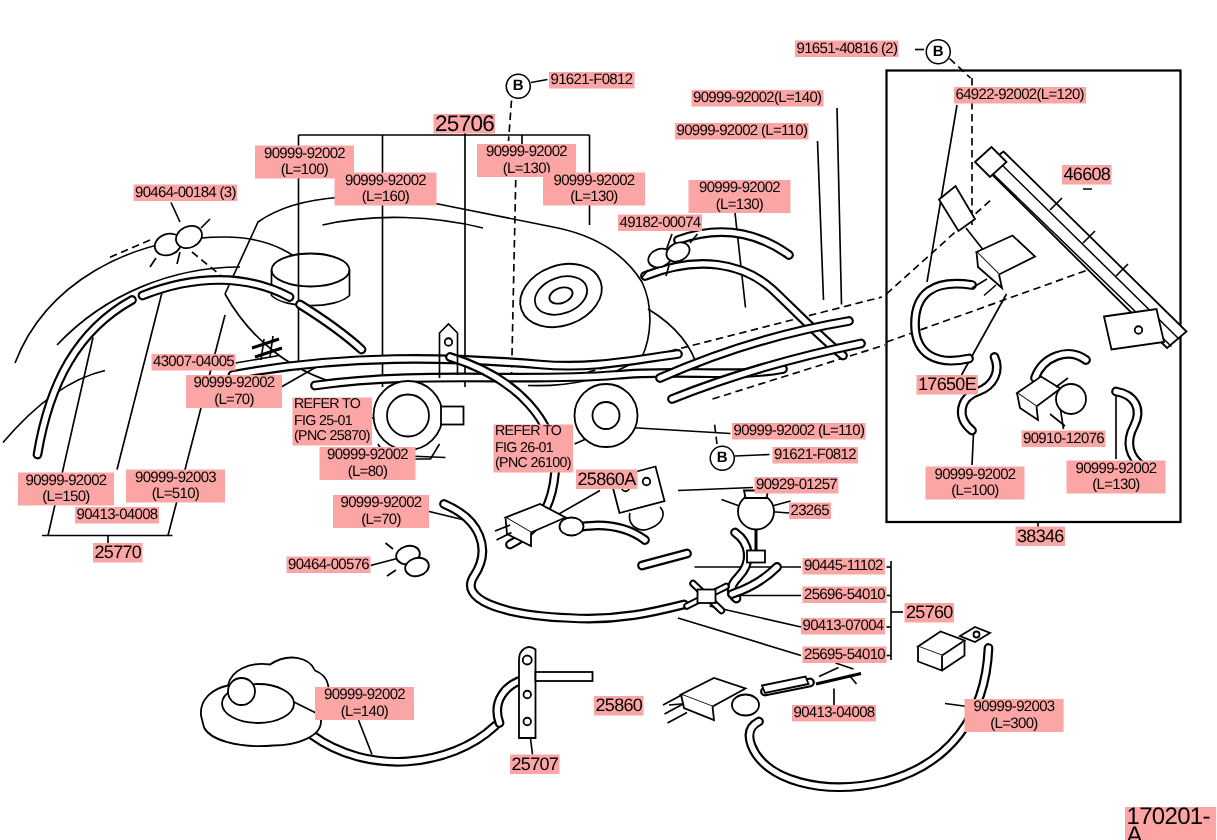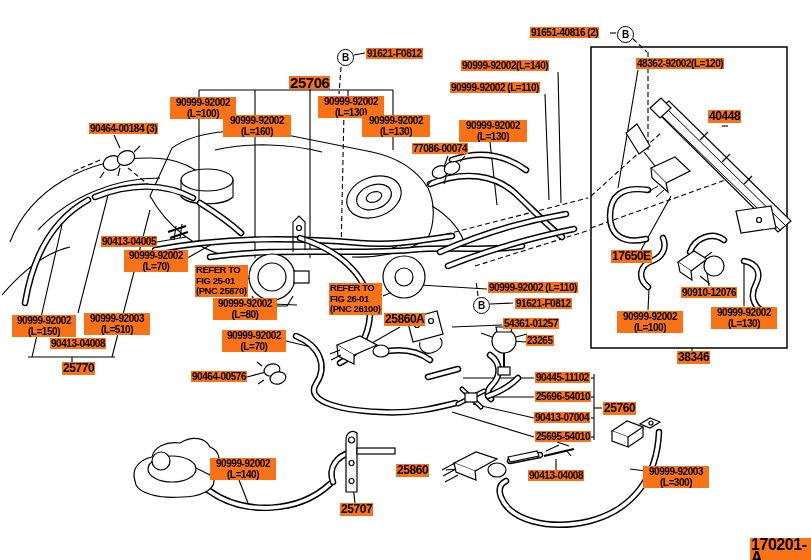--- a/index.html
+++ b/index.html
@@ -9,22 +9,22 @@
   .ln{stroke:#000;stroke-width:1.1;fill:none;}
   .ln2{stroke:#000;stroke-width:1.5;fill:none;}
   .dash{stroke:#000;stroke-width:1.1;fill:none;stroke-dasharray:5 3;}
   .hoseO{stroke:#000;stroke-width:6.5;fill:none;stroke-linecap:round;}
   .hoseI{stroke:#fff;stroke-width:3.6;fill:none;stroke-linecap:round;}
   .jo{stroke:#000;stroke-width:5;fill:none;stroke-linecap:round;}
   .ji{stroke:#fff;stroke-width:2.4;fill:none;stroke-linecap:round;}
   .part{stroke:#000;stroke-width:1.2;fill:#fff;}
   .thin{stroke:#000;stroke-width:1;fill:none;}
   .thick{stroke:#000;stroke-width:2;fill:none;}
-  .plabel{position:absolute;font-weight:700;color:#000;letter-spacing:-0.45px;
-          white-space:pre-line;background:#f97316;padding:0 1px;}
+  .plabel{position:absolute;font-weight:400;color:#000;letter-spacing:-0.45px;
+          white-space:pre-line;background:#fca5a5;padding:0 1px;}
   .callout{position:absolute;width:15px;height:15px;border:1.7px solid #000;border-radius:50%;
            background:#fff;font-size:10px;font-weight:700;text-align:center;line-height:15px;color:#000;}
 </style>
 </head>
 <body>
 
 <div class="stage">
   <svg width="811" height="560" viewBox="0 0 811 560">
 
     <g>
@@ -273,35 +273,35 @@
       </g>
     </g>
   </svg>
 
   <div id="label-layer">
       <div class="plabel" style="font-size: 10px; line-height: 11px; left: 366px; top: 48px; text-align: left;">91621-F0812</div>
       <div class="plabel" style="font-size: 15px; line-height: 13px; left: 289px; top: 76px; text-align: left;">25706</div>
       <div class="plabel" style="font-size: 10px; line-height: 11px; left: 530px; top: 27px; text-align: left;">91651-40816 (2)</div>
       <div class="plabel" style="font-size: 10px; line-height: 11px; left: 461px; top: 60px; text-align: right;">90999-92002(L=140)</div>
       <div class="plabel" style="font-size: 10px; line-height: 11px; left: 450px; top: 82px; text-align: left;">90999-92002 (L=110)</div>
-      <div class="plabel" style="font-size: 10px; line-height: 11px; left: 636px; top: 58px; text-align: left;">48362-92002(L=120)</div>
-      <div class="plabel" style="font-size: 12px; line-height: 13px; left: 708px; top: 110px; text-align: left;">40448</div>
+      <div class="plabel" style="font-size: 10px; line-height: 11px; left: 636px; top: 58px; text-align: left;">64922-92002(L=120)</div>
+      <div class="plabel" style="font-size: 12px; line-height: 13px; left: 708px; top: 110px; text-align: left;">46608</div>
       <div class="plabel" style="font-size: 10px; line-height: 11px; left: 170px; top: 97px; width: 64px; text-align: center;">90999-92002
 (L=100)</div>
       <div class="plabel" style="font-size: 10px; line-height: 11px; left: 223px; top: 115px; width: 66px; text-align: center;">90999-92002
 (L=160)</div>
       <div class="plabel" style="font-size: 10px; line-height: 11px; left: 318px; top: 96px; width: 64px; text-align: center;">90999-92002
 (L=130)</div>
       <div class="plabel" style="font-size: 10px; line-height: 11px; left: 362px; top: 115px; width: 66px; text-align: center;">90999-92002
 (L=130)</div>
       <div class="plabel" style="font-size: 10px; line-height: 11px; left: 459px; top: 120px; width: 66px; text-align: center;">90999-92002
 (L=130)</div>
-      <div class="plabel" style="font-size: 10px; line-height: 11px; left: 412px; top: 143px; text-align: left;">77086-00074</div>
+      <div class="plabel" style="font-size: 10px; line-height: 11px; left: 412px; top: 143px; text-align: left;">49182-00074</div>
       <div class="plabel" style="font-size: 10px; line-height: 11px; left: 89px; top: 123px; text-align: left;">90464-00184 (3)</div>
-      <div class="plabel" style="font-size: 10px; line-height: 11px; left: 101px; top: 236px; text-align: left;">90413-04005</div>
+      <div class="plabel" style="font-size: 10px; line-height: 11px; left: 101px; top: 236px; text-align: left;">43007-04005</div>
       <div class="plabel" style="font-size: 10px; line-height: 11px; left: 124px; top: 250px; width: 62px; text-align: center;">90999-92002
 (L=70)</div>
       <div class="plabel" style="font-size: 9.5px; line-height: 10.5px; left: 195px; top: 265px; text-align: left;">REFER TO
 FIG 25-01
 (PNC 25870)</div>
       <div class="plabel" style="font-size: 10px; line-height: 11px; left: 213px; top: 298px; width: 62px; text-align: center;">90999-92002
 (L=80)</div>
       <div class="plabel" style="font-size: 9.5px; line-height: 10.5px; left: 329px; top: 283px; text-align: left;">REFER TO
 FIG 26-01
 (PNC 26100)</div>
@@ -310,21 +310,21 @@
       <div class="plabel" style="font-size: 10px; line-height: 11px; left: 12px; top: 315px; width: 62px; text-align: center;">90999-92002
 (L=150)</div>
       <div class="plabel" style="font-size: 10px; line-height: 11px; left: 84px; top: 313px; width: 64px; text-align: center;">90999-92003
 (L=510)</div>
       <div class="plabel" style="font-size: 10px; line-height: 11px; left: 50px; top: 338px; text-align: left;">90413-04008</div>
       <div class="plabel" style="font-size: 12px; line-height: 13px; left: 62px; top: 362px; text-align: left;">25770</div>
       <div class="plabel" style="font-size: 10px; line-height: 11px; left: 191px; top: 371px; text-align: left;">90464-00576</div>
       <div class="plabel" style="font-size: 12px; line-height: 13px; left: 384px; top: 313px; text-align: left;">25860A</div>
       <div class="plabel" style="font-size: 10px; line-height: 11px; left: 488px; top: 282px; text-align: left;">90999-92002 (L=110)</div>
       <div class="plabel" style="font-size: 10px; line-height: 11px; left: 515px; top: 298px; text-align: left;">91621-F0812</div>
-      <div class="plabel" style="font-size: 10px; line-height: 11px; left: 503px; top: 318px; text-align: left;">54361-01257</div>
+      <div class="plabel" style="font-size: 10px; line-height: 11px; left: 503px; top: 318px; text-align: left;">90929-01257</div>
       <div class="plabel" style="font-size: 10px; line-height: 11px; left: 526px; top: 335px; text-align: left;">23265</div>
       <div class="plabel" style="font-size: 10px; line-height: 11px; left: 535px; top: 372px; text-align: left;">90445-11102</div>
       <div class="plabel" style="font-size: 10px; line-height: 11px; left: 535px; top: 391px; text-align: left;">25696-54010</div>
       <div class="plabel" style="font-size: 10px; line-height: 11px; left: 534px; top: 412px; text-align: left;">90413-07004</div>
       <div class="plabel" style="font-size: 10px; line-height: 11px; left: 535px; top: 431px; text-align: left;">25695-54010</div>
       <div class="plabel" style="font-size: 12px; line-height: 13px; left: 603px; top: 402px; text-align: left;">25760</div>
       <div class="plabel" style="font-size: 12px; line-height: 13px; left: 611px; top: 250px; text-align: left;">17650E</div>
       <div class="plabel" style="font-size: 10px; line-height: 11px; left: 681px; top: 287px; text-align: left;">90910-12076</div>
       <div class="plabel" style="font-size: 10px; line-height: 11px; left: 617px; top: 311px; width: 64px; text-align: center;">90999-92002
 (L=100)</div>

